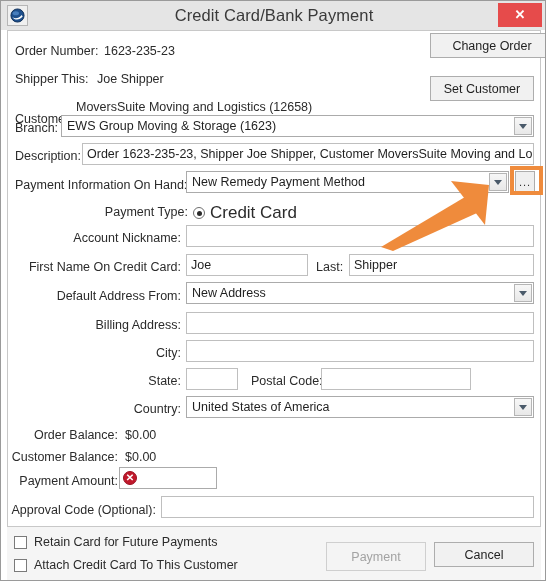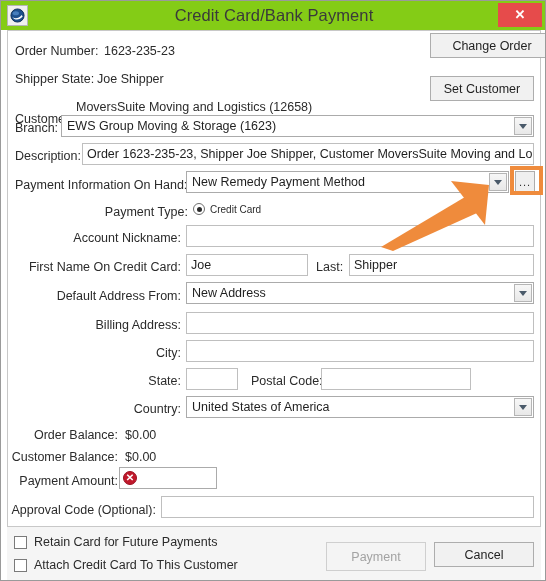--- a/index.html
+++ b/index.html
@@ -19,21 +19,21 @@
     background: #ffffff;
     border: 1px solid #9a9a9a;
     overflow: hidden;
   }
 
   
   .titlebar {
     position: absolute;
     left: 0; top: 0;
     width: 546px; height: 29px;
-    background: #84cc16;
+    background: #e5e5e5;
     box-sizing: border-box;
   }
   .app-icon {
     position: absolute;
     left: 6px; top: 4px;
     width: 21px; height: 21px;
     background: #f0f0f0;
     border: 1px solid #b6b6b6;
     box-sizing: border-box;
     display: flex;
@@ -175,21 +175,21 @@
   .radio.on::after {
     content: "";
     position: absolute;
     left: 2.5px; top: 2.5px;
     width: 5px; height: 5px;
     border-radius: 50%;
     background: #2b2b2b;
   }
   .radio-label {
     margin-left: 5px;
-    font-size: 10px;
+    font-size: 17px;
     color: #2b2b2b;
     white-space: nowrap;
   }
 
   
   .cb-wrap { position: absolute; display: flex; align-items: center; }
   .cb {
     width: 13px; height: 13px;
     border: 1px solid #7a7a7a;
     background: #fff;
@@ -260,21 +260,21 @@
     </div>
     <div class="title-text">Credit Card/Bank Payment</div>
     <button class="close-btn">✕</button>
   </div>
 
   <div class="content">
 
     <div class="lbl" style="left:7px; top:12px;">Order Number:</div>
     <div class="lbl" style="left:96px; top:12px;">1623-235-23</div>
 
-    <div class="lbl" style="left:7px; top:40px;">Shipper State:</div>
+    <div class="lbl" style="left:7px; top:40px;">Shipper This:</div>
     <div class="lbl" style="left:89px; top:40px;">Joe Shipper</div>
 
     <div class="lbl" style="left:7px; top:80px;">Customer:</div>
     <div class="lbl" style="left:68px; top:68px;">MoversSuite Moving and Logistics (12658)</div>
 
     <button class="btn" style="left:422px; top:2px; width:124px; height:25px;">Change Order</button>
     <button class="btn" style="left:422px; top:45px; width:104px; height:25px;">Set Customer</button>
 
     <div class="lbl" style="left:7px; top:89px;">Branch:</div>
     <div class="combo" style="left:53px; top:84px; width:473px; height:22px;">

